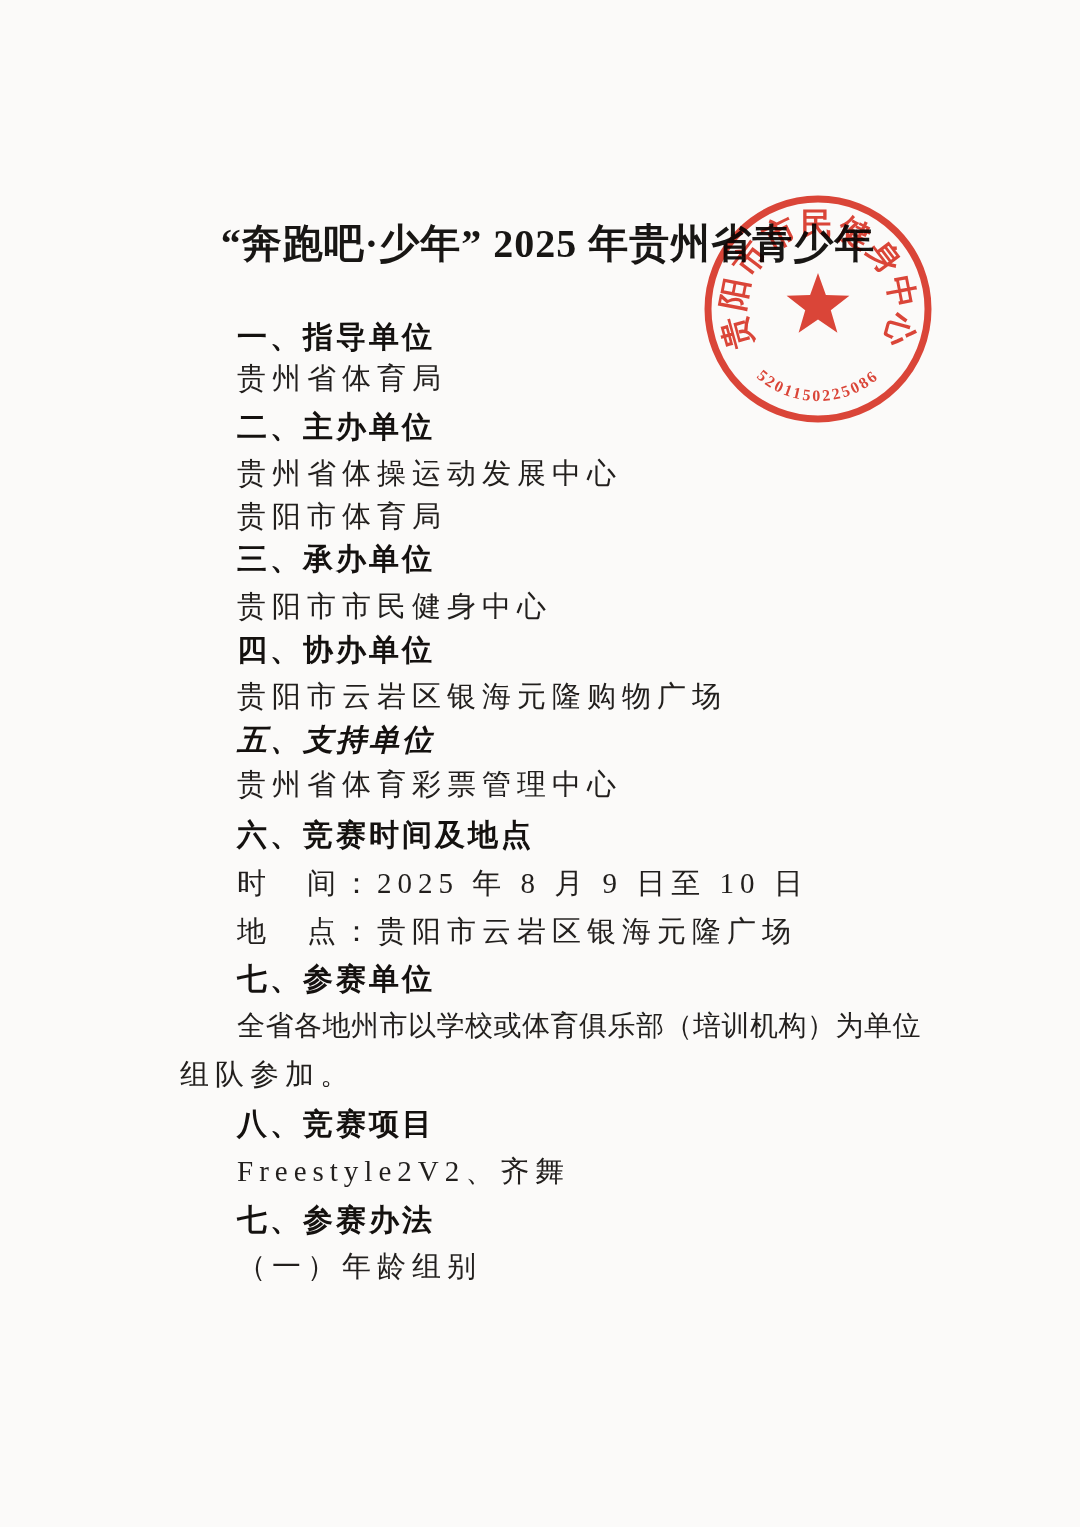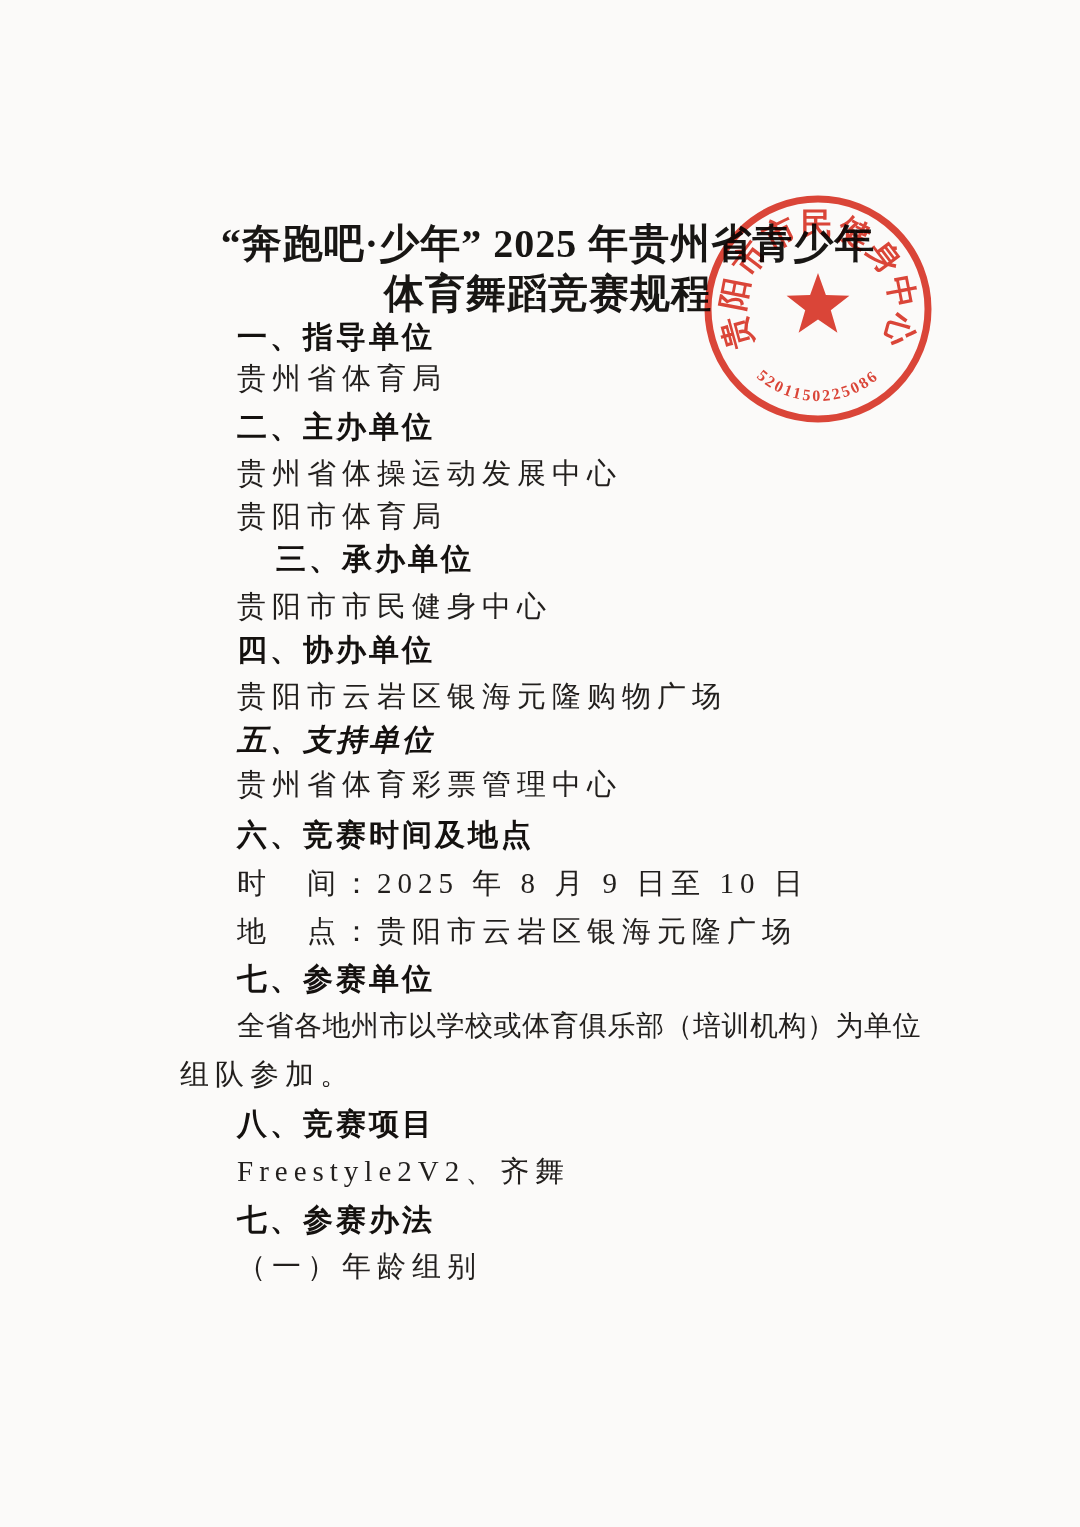--- a/index.html
+++ b/index.html
@@ -77,39 +77,38 @@
     font-size: 16px;
     letter-spacing: 2.5px;
   }
 </style>
 </head>
 <body>
 
 <div class="page">
 
   <div class="title-line" style="top:220px;">“奔跑吧·少年” 2025 年贵州省青少年</div>
-  <div class="title-line" style="top:270px;">体育舞蹈竞赛规程</div>
 
   <div>
       <div class="doc-line heading" style="top: 320px;">
       <span>一、指导单位</span>
     </div>
       <div class="doc-line body" style="top: 362px;">
       <span>贵州省体育局</span>
     </div>
       <div class="doc-line heading" style="top: 410px;">
       <span>二、主办单位</span>
     </div>
       <div class="doc-line body" style="top: 457px;">
       <span>贵州省体操运动发展中心</span>
     </div>
       <div class="doc-line body" style="top: 500px;">
       <span>贵阳市体育局</span>
     </div>
-      <div class="doc-line heading" style="top: 542px; margin-left: 39px;">
+      <div class="doc-line heading" style="top: 542px;">
       <span>三、承办单位</span>
     </div>
       <div class="doc-line body" style="top: 590px;">
       <span>贵阳市市民健身中心</span>
     </div>
       <div class="doc-line heading" style="top: 633px; text-align: right;">
       <span>四、协办单位</span>
     </div>
       <div class="doc-line body" style="top: 680px;">
       <span>贵阳市云岩区银海元隆购物广场</span>

